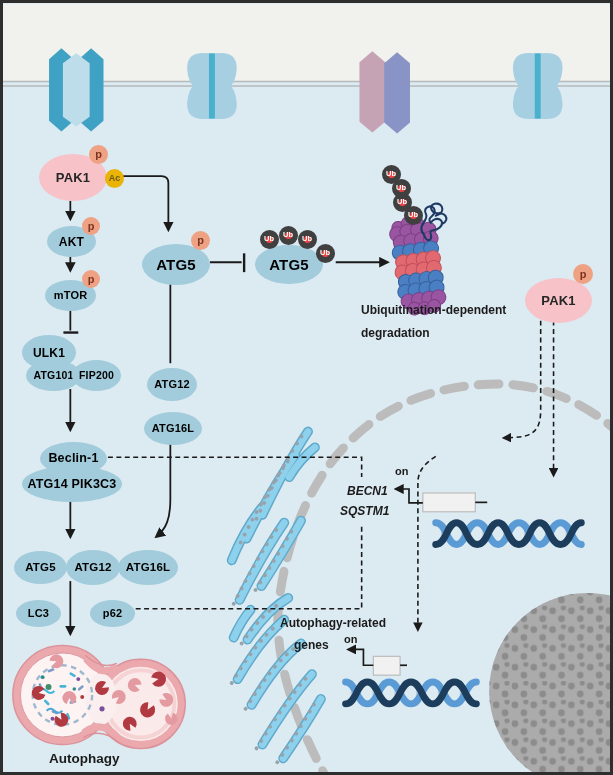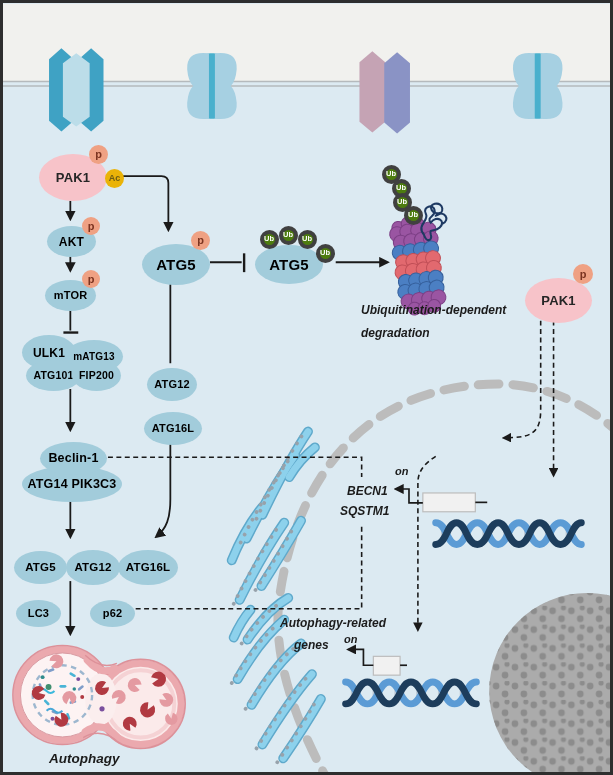--- a/index.html
+++ b/index.html
@@ -8,24 +8,24 @@
   #gfx{position:absolute;left:0;top:0;width:100%;height:100%;}
   .node{position:absolute;display:flex;align-items:center;justify-content:center;border-radius:50%;
         font-weight:bold;color:#000000;letter-spacing:.2px;line-height:1;}
   .blue{background:#a2ccdb;}
   .pink{background:#f7c3c9;color:#262626;}
   .green{background:#b5d7aa;color:#20364a;}
   .badge{position:absolute;border-radius:50%;display:flex;align-items:center;justify-content:center;
          font-weight:bold;line-height:1;}
   .bp{background:#efa183;color:#7c3420;font-size:11px;}
   .bac{background:#eab308;color:#6d5c12;font-size:9px;}
-  .ub{position:absolute;width:19px;height:19px;border-radius:50%;background:#4d7c0f;
-      border:4px solid #404040;box-sizing:border-box;color:#fff;font-size:7.5px;font-weight:bold;
+  .ub{position:absolute;width:19px;height:19px;border-radius:50%;background:#ef4444;
+      border:6px solid #404040;box-sizing:border-box;color:#fff;font-size:7.5px;font-weight:bold;
       display:flex;align-items:center;justify-content:center;line-height:1;}
-  .lbl{position:absolute;font-weight:bold;color:#1b1b1b;white-space:nowrap;line-height:1.15;font-style:italic;}
+  .lbl{position:absolute;font-weight:bold;color:#1b1b1b;white-space:nowrap;line-height:1.15;}
   .it{font-style:italic;}
 </style>
 </head>
 <body>
 
 <div id="fig">
 
 <svg id="gfx" viewBox="0 0 613 775">
   <defs>
     <marker id="ah" viewBox="0 0 10 10" refX="7.5" refY="5" markerWidth="6" markerHeight="6" orient="auto-start-reverse">
@@ -314,21 +314,20 @@
 <div class="badge bp" style="left:86px;top:142px;width:19px;height:19px">p</div>
 <div class="badge bac" style="left:102px;top:166px;width:19px;height:19px">Ac</div>
 
 <div class="node blue" style="left:44px;top:223px;width:49px;height:31px;font-size:12px">AKT</div>
 <div class="badge bp" style="left:79px;top:214px;width:18px;height:18px">p</div>
 
 <div class="node blue" style="left:42px;top:277px;width:51px;height:31px;font-size:11px">mTOR</div>
 <div class="badge bp" style="left:79px;top:267px;width:18px;height:18px">p</div>
 
 <div class="node blue" style="left:19px;top:332px;width:54px;height:35px;font-size:12px">ULK1</div>
-<div class="node blue" style="left:62px;top:337px;width:58px;height:33px;font-size:10px">mATG13</div>
 <div class="node blue" style="left:23px;top:357px;width:55px;height:31px;font-size:10.5px">ATG101</div>
 <div class="node blue" style="left:69px;top:357px;width:49px;height:31px;font-size:10.5px">FIP200</div>
 
 <div class="node blue" style="left:19px;top:463px;width:100px;height:36px;font-size:12.5px">ATG14 PIK3C3</div>
 <div class="node blue" style="left:37px;top:439px;width:67px;height:33px;font-size:12.5px">Beclin-1</div>
 
 <div class="node blue" style="left:139px;top:241px;width:68px;height:41px;font-size:15px">ATG5</div>
 <div class="badge bp" style="left:188px;top:228px;width:19px;height:19px">p</div>
 <div class="node blue" style="left:144px;top:365px;width:50px;height:33px;font-size:11px">ATG12</div>
 <div class="node blue" style="left:141px;top:409px;width:58px;height:33px;font-size:11px">ATG16L</div>

